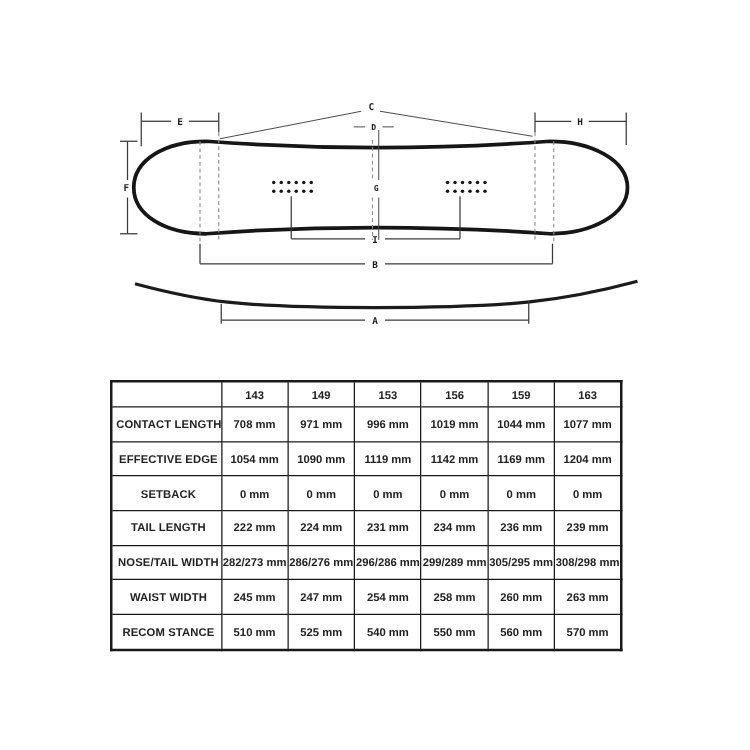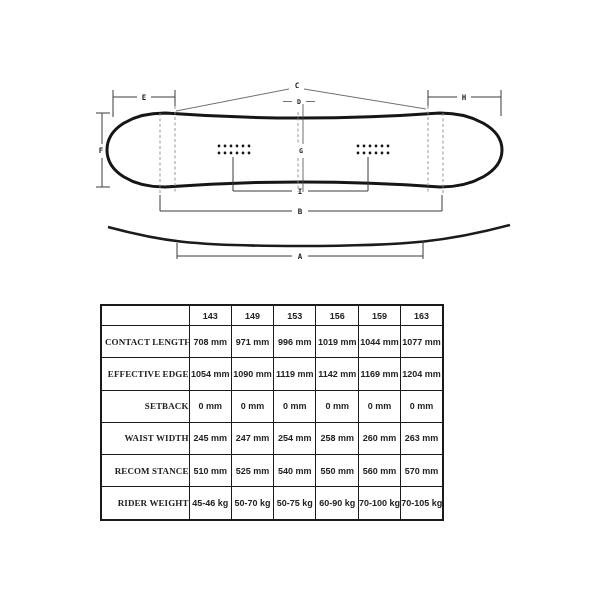--- a/index.html
+++ b/index.html
@@ -11,32 +11,32 @@
   .dim-line{stroke:#3a3a3a;stroke-width:1;fill:none;}
   .dim-line-thin{stroke:#4a4a4a;stroke-width:0.8;fill:none;}
   .dash-line{stroke:#8d8d8d;stroke-width:0.9;fill:none;stroke-dasharray:3 2.5;}
   .board-outline{stroke:#161616;stroke-width:3;fill:#ffffff;}
   .profile-outline{stroke:#1b1b1b;stroke-width:2.6;fill:none;}
   .dim-label{font-family:"DejaVu Sans Mono", monospace;font-size:7.5px;font-weight:bold;fill:#1d1d1d;text-anchor:middle;}
   .dim-label-small{font-family:"DejaVu Sans Mono", monospace;font-size:6.5px;font-weight:bold;fill:#1d1d1d;text-anchor:middle;}
   .insert-dot{fill:#161616;}
 
   #spec-table{
-    position:absolute;left:100px;top:304px;width:344px;height:217px;
+    position:absolute;left:88px;top:304px;width:410px;height:217px;
     border-collapse:collapse;table-layout:fixed;background:#ffffff;
     border:2px solid #1a1a1a;
   }
   #spec-table th, #spec-table td{
     border:1.5px solid #1a1a1a;
     font-size:9px;font-weight:bold;color:#222222;
     text-align:center;vertical-align:middle;
     padding:0;height:19px;white-space:nowrap;overflow:hidden;
     font-family:"Liberation Sans", sans-serif;
   }
-  #spec-table th.row-label{text-align:right;padding-left:3px;letter-spacing:0.1px;font-family:Liberation Serif, serif;}
+  #spec-table th.row-label{text-align:center;padding-left:3px;letter-spacing:0.1px;}
 </style>
 </head>
 <body>
 
 <svg id="diagram-svg" width="600" height="300" viewBox="0 0 600 300">
 
   <line class="dim-line-thin" x1="289" y1="89" x2="176" y2="111"></line>
   <line class="dim-line-thin" x1="304" y1="89" x2="426" y2="109"></line>
   <text class="dim-label" x="297" y="88">C</text>
 
@@ -174,40 +174,49 @@
       <tr>
         <th class="row-label">SETBACK</th>
         <td>0 mm</td>
         <td>0 mm</td>
         <td>0 mm</td>
         <td>0 mm</td>
         <td>0 mm</td>
         <td>0 mm</td>
       </tr>
       <tr>
+        <th class="row-label">TAIL LENGTH</th>
+        <td>222 mm</td>
+        <td>224 mm</td>
+        <td>231 mm</td>
+        <td>234 mm</td>
+        <td>236 mm</td>
+        <td>239 mm</td>
+      </tr>
+      <tr>
+        <th class="row-label">NOSE/TAIL WIDTH</th>
+        <td>282/273 mm</td>
+        <td>286/276 mm</td>
+        <td>296/286 mm</td>
+        <td>299/289 mm</td>
+        <td>305/295 mm</td>
+        <td>308/298 mm</td>
+      </tr>
+      <tr>
         <th class="row-label">WAIST WIDTH</th>
         <td>245 mm</td>
         <td>247 mm</td>
         <td>254 mm</td>
         <td>258 mm</td>
         <td>260 mm</td>
         <td>263 mm</td>
       </tr>
       <tr>
         <th class="row-label">RECOM STANCE</th>
         <td>510 mm</td>
         <td>525 mm</td>
         <td>540 mm</td>
         <td>550 mm</td>
         <td>560 mm</td>
         <td>570 mm</td>
       </tr>
-      <tr>
-        <th class="row-label">RIDER WEIGHT</th>
-        <td>45-46 kg</td>
-        <td>50-70 kg</td>
-        <td>50-75 kg</td>
-        <td>60-90 kg</td>
-        <td>70-100 kg</td>
-        <td>70-105 kg</td>
-      </tr>
     </tbody>
 </table>
 
 </body></html>

